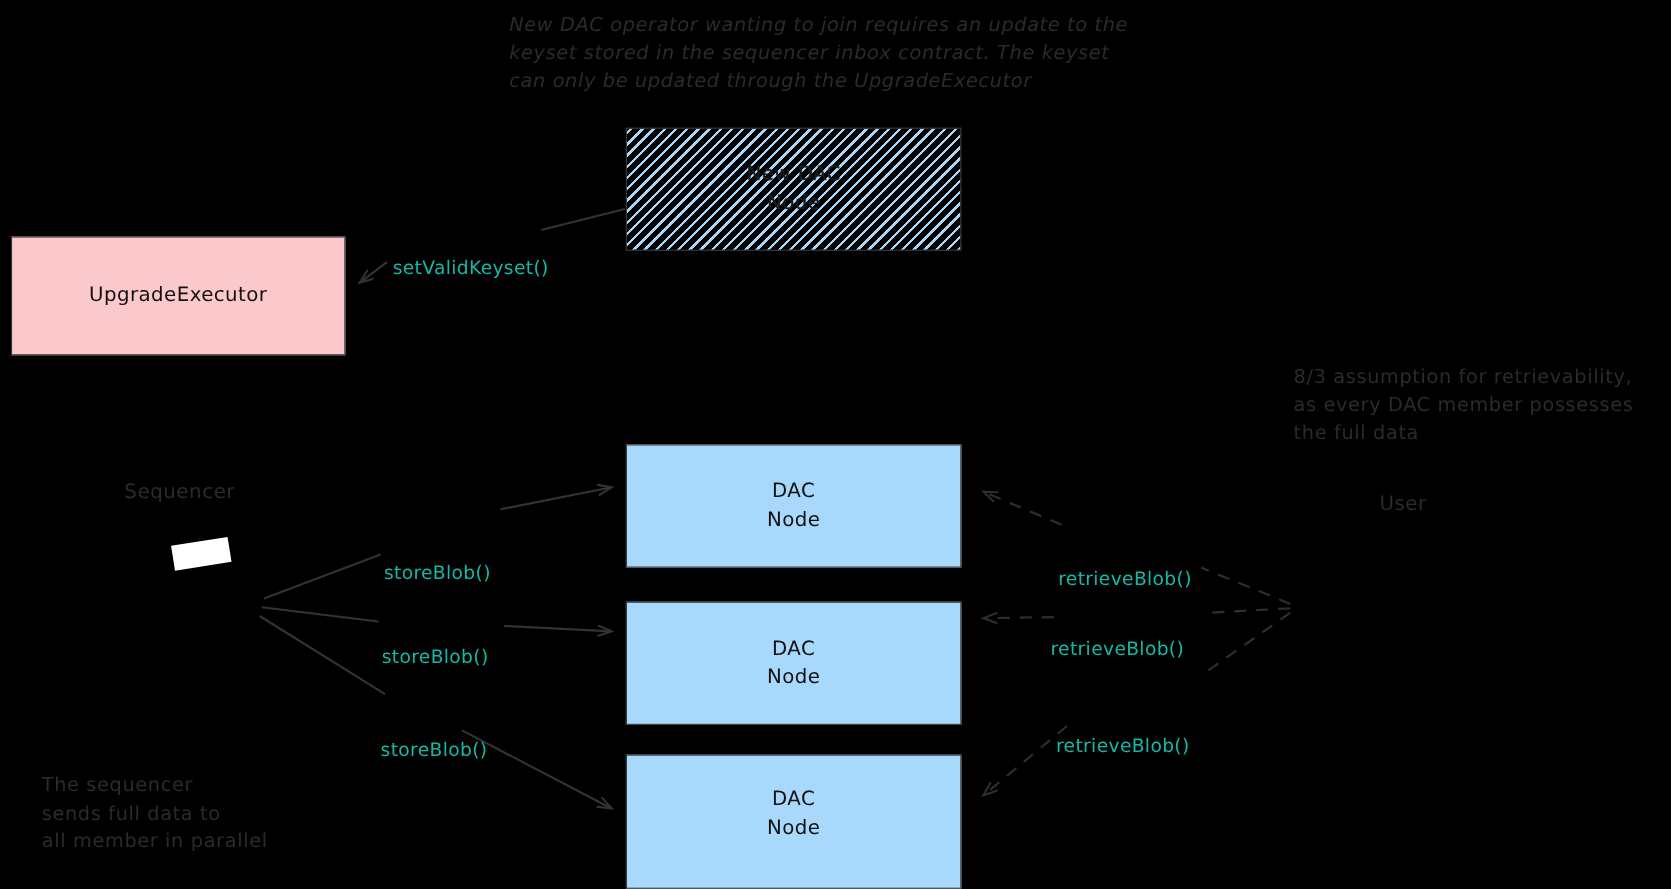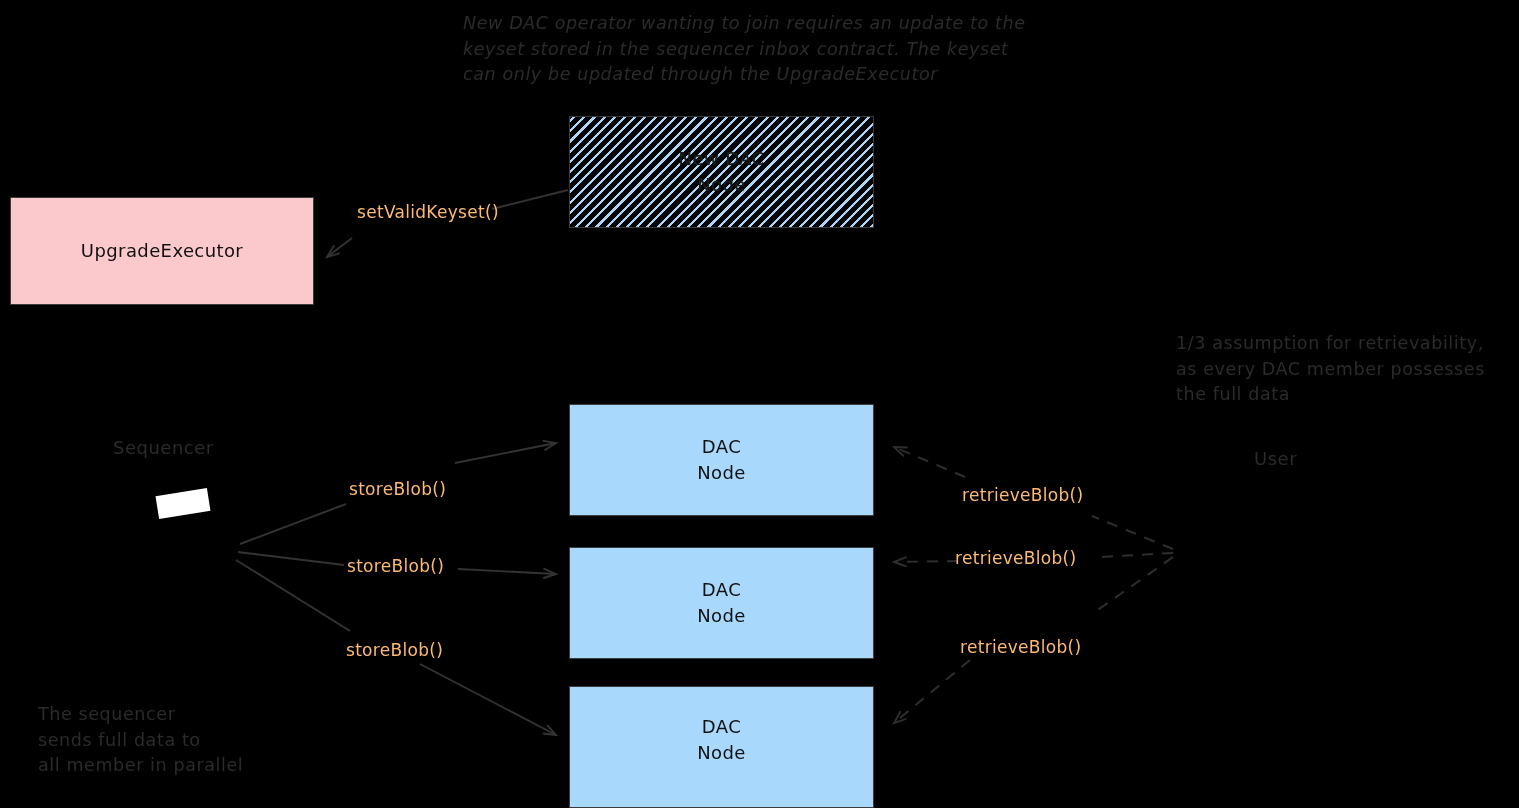--- a/index.html
+++ b/index.html
@@ -41,25 +41,26 @@
     color: #2b2b2b;
     font-size: 18px;
     letter-spacing: 0.5px;
     white-space: nowrap;
     font-family: "DejaVu Sans", sans-serif;
   }
 
   
   .edge-label {
     position: absolute;
-    color: #fdba74;
+    color: #14b8a6;
     font-size: 17px;
     letter-spacing: 0.3px;
     white-space: nowrap;
     font-family: "DejaVu Sans", sans-serif;
+    margin-top: 32px;
   }
 
   
   .box {
     position: absolute;
     border: 1.6px solid #3b3b3b;
     display: flex;
     align-items: center;
     justify-content: center;
     text-align: center;
@@ -143,34 +144,34 @@
     <g>
       <path d="M1173,557 L1092,614" fill="none" stroke="#2e2e2e" stroke-width="2" stroke-dasharray="11,9"></path>
       <path d="M970,660 L894,723" fill="none" stroke="#2e2e2e" stroke-width="2" stroke-dasharray="11,9" marker-end="url(#ahd)"></path>
     </g>
   </svg>
 
   <div class="note note-italic" style="left:463px; top:11px;">New DAC operator wanting to join requires an update to the
 keyset stored in the sequencer inbox contract. The keyset
 can only be updated through the UpgradeExecutor</div>
 
-  <div class="note" style="left:1176px; top:331px;">1/3 assumption for retrievability,
+  <div class="note" style="left:1176px; top:331px;">8/3 assumption for retrievability,
 as every DAC member possesses
 the full data</div>
 
   <div class="note" style="left:38px; top:702px;">The sequencer
 sends full data to
 all member in parallel</div>
 
   <div class="box box-hatched" style="left:569px; top:116px; width:305px; height:112px;">
     <span class="box-label">New DAC
 Node</span>
   </div>
 
-  <div class="box box-upgrade" style="left:10px; top:197px; width:304px; height:108px;">
+  <div class="box box-upgrade" style="left:10px; top:215px; width:304px; height:108px;">
     <span class="box-label">UpgradeExecutor</span>
   </div>
 
   <div class="box box-dac" style="left:569px; top:404px; width:305px; height:112px;">
     <span class="box-label">DAC
 Node</span>
   </div>
 
   <div class="box box-dac" style="left:569px; top:547px; width:305px; height:112px;">
     <span class="box-label">DAC

